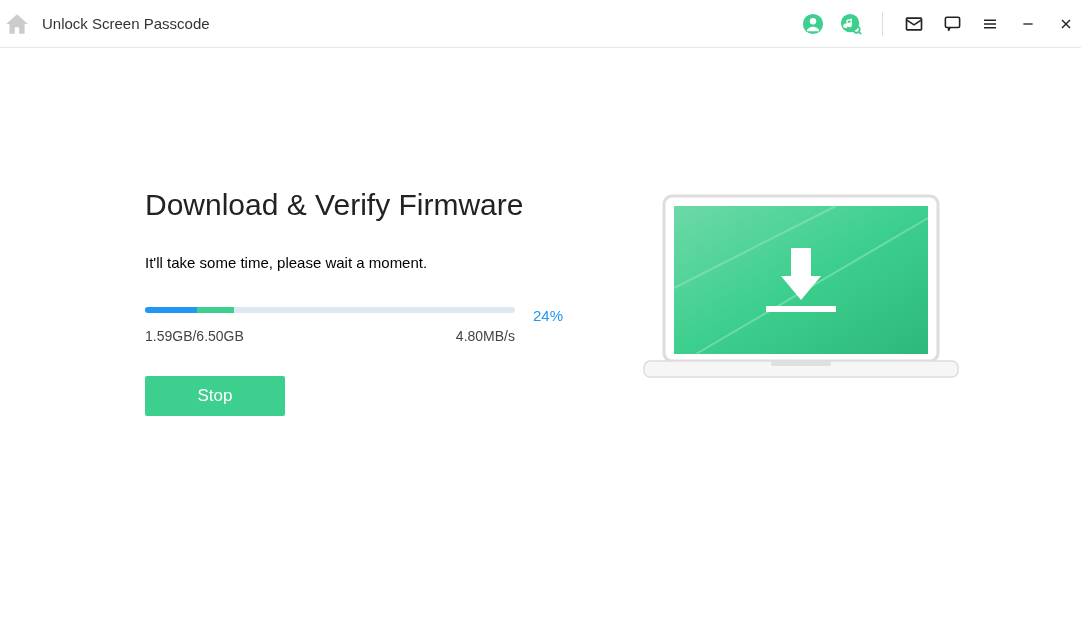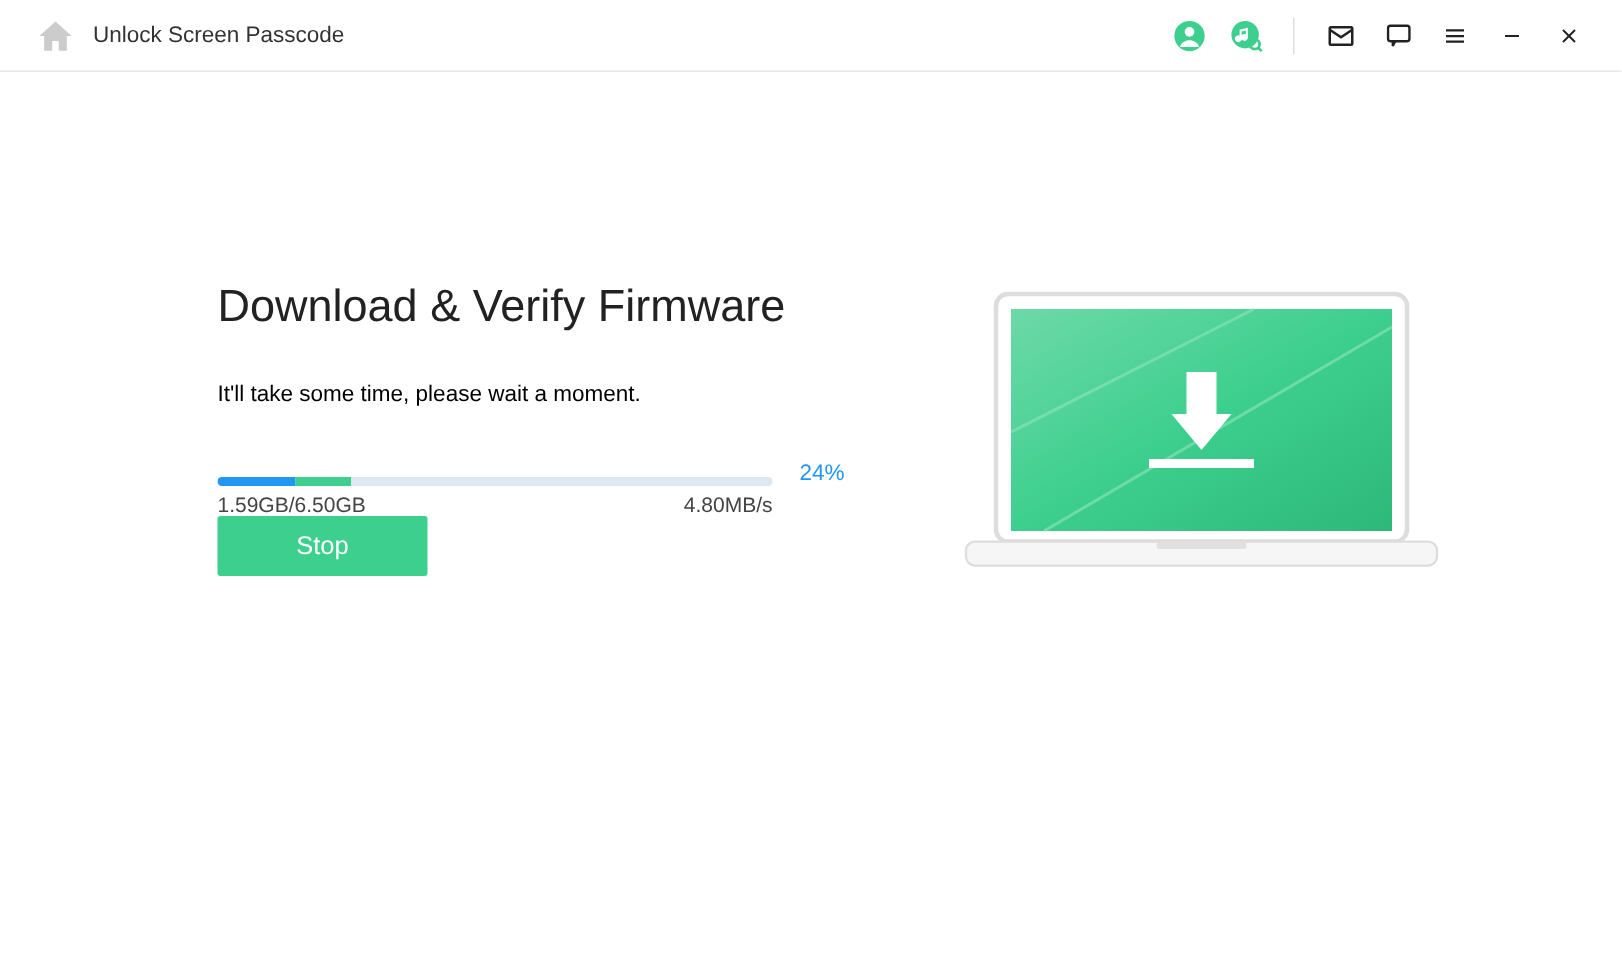--- a/index.html
+++ b/index.html
@@ -14,21 +14,21 @@
       height: 641px;
       background: #fff;
       overflow: hidden;
       position: relative;
     }
     
     .titlebar {
       height: 48px;
       display: flex;
       align-items: center;
-      padding: 0 24px;
+      padding: 0 4px;
       border-bottom: 1px solid #e8e8e8;
     }
     
     .home-icon {
       width: 26px;
       height: 26px;
       margin-right: 12px;
     }
     
     .title-text {
@@ -84,21 +84,21 @@
     }
     
     .sub-text {
       font-size: 15px;
       color: #000000;
       margin-bottom: 36px;
     }
     
     .progress-row {
       display: flex;
-      align-items: flex-end;
+      align-items: flex-start;
       gap: 18px;
       margin-bottom: 4px;
     }
     
     .progress-bar {
       flex: 0 0 370px;
       height: 6px;
       background: #dde9f2;
       border-radius: 3px;
       overflow: hidden;
@@ -122,20 +122,21 @@
     
     .progress-percent {
       font-size: 15px;
       color: #2196f3;
     }
     
     .progress-stats {
       display: flex;
       justify-content: space-between;
       width: 370px;
+      margin-bottom: 32px;
       align-items: flex-end;
     }
     
     .stat-text {
       font-size: 14px;
       color: #444;
     }
     
     .stop-btn {
       width: 140px;

